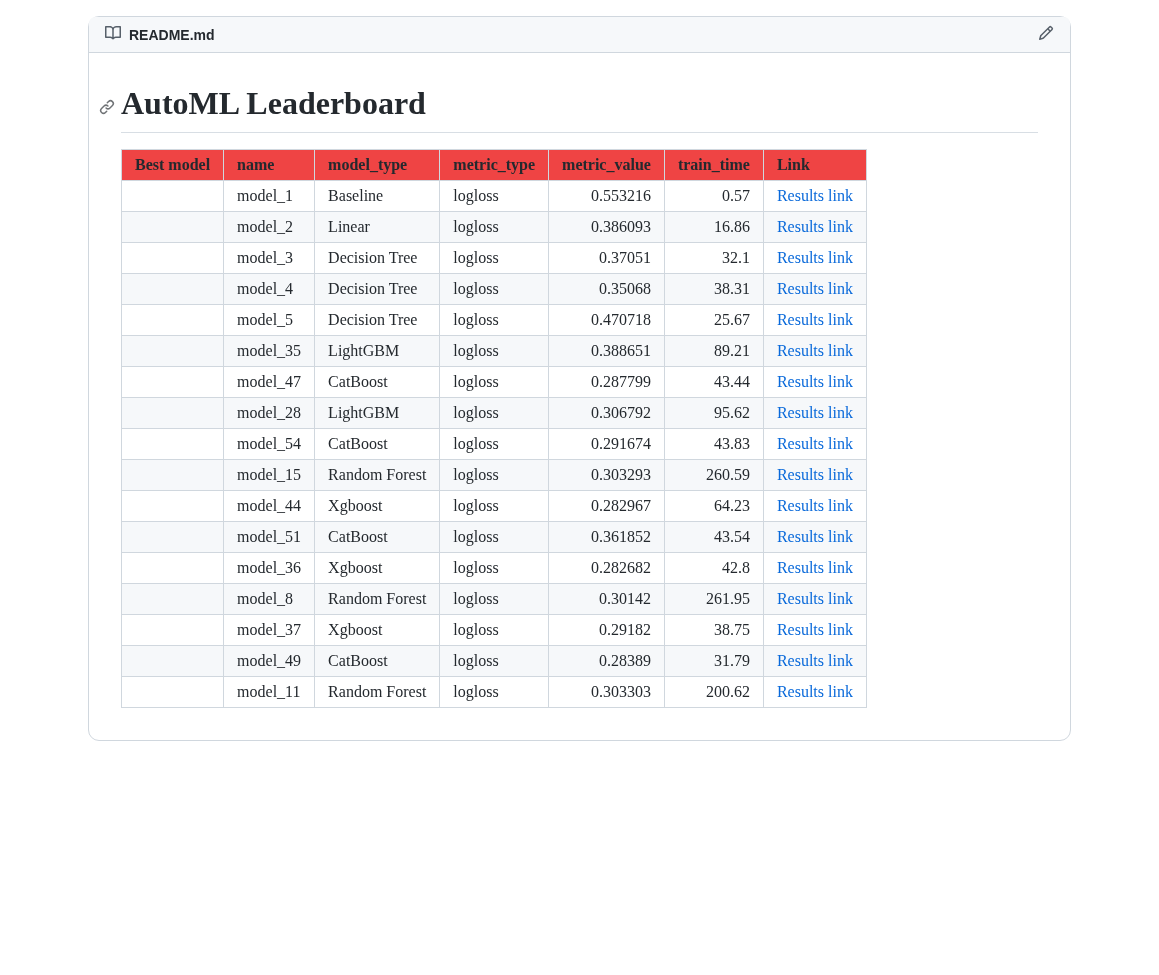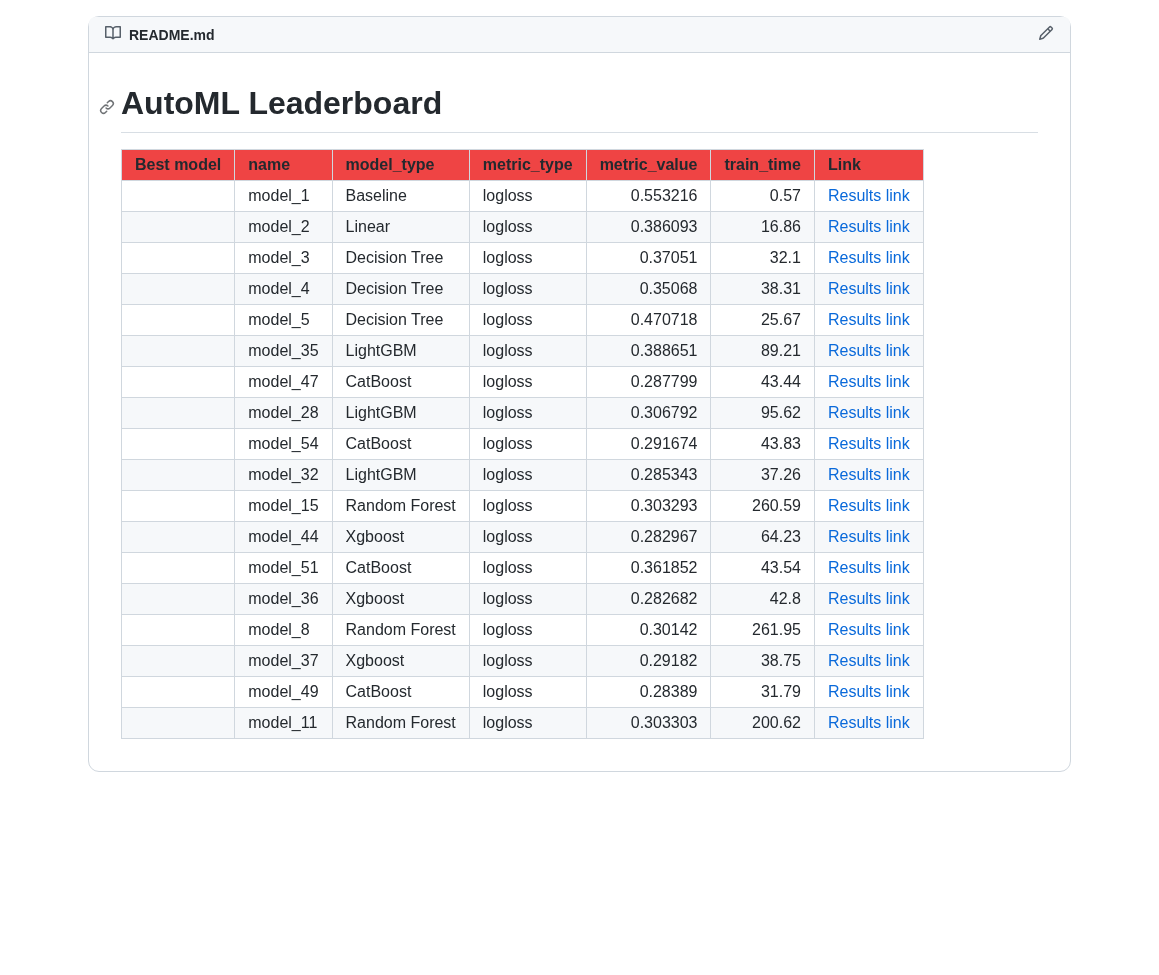--- a/index.html
+++ b/index.html
@@ -33,20 +33,21 @@
   .readme-header-left { display: flex; align-items: center; gap: 8px; }
   .readme-header-left svg { fill: #57606a; }
   .readme-filename {
     font-weight: 600;
     font-size: 14px;
     color: #24292e;
   }
   .edit-icon { fill: #57606a; cursor: pointer; }
   .readme-body {
     padding: 32px;
+    font-family: Liberation Serif, serif;
   }
   .title-row { display: flex; align-items: center; gap: 0; margin-left:-22px; }
   .anchor-icon {
     fill: #24292e;
     opacity: 0.65;
     margin-right: 6px;
     flex-shrink:0;
   }
   h1 {
     font-size: 32px;
@@ -207,29 +208,20 @@
               <td></td>
               <td>model_54</td>
               <td>CatBoost</td>
               <td>logloss</td>
               <td class="num">0.291674</td>
               <td class="num">43.83</td>
               <td><a class="results" href="#">Results link</a></td>
             </tr>
             <tr>
               <td></td>
-              <td>model_32</td>
-              <td>LightGBM</td>
-              <td>logloss</td>
-              <td class="num">0.285343</td>
-              <td class="num">37.26</td>
-              <td><a class="results" href="#">Results link</a></td>
-            </tr>
-            <tr>
-              <td></td>
               <td>model_15</td>
               <td>Random Forest</td>
               <td>logloss</td>
               <td class="num">0.303293</td>
               <td class="num">260.59</td>
               <td><a class="results" href="#">Results link</a></td>
             </tr>
             <tr>
               <td></td>
               <td>model_44</td>

